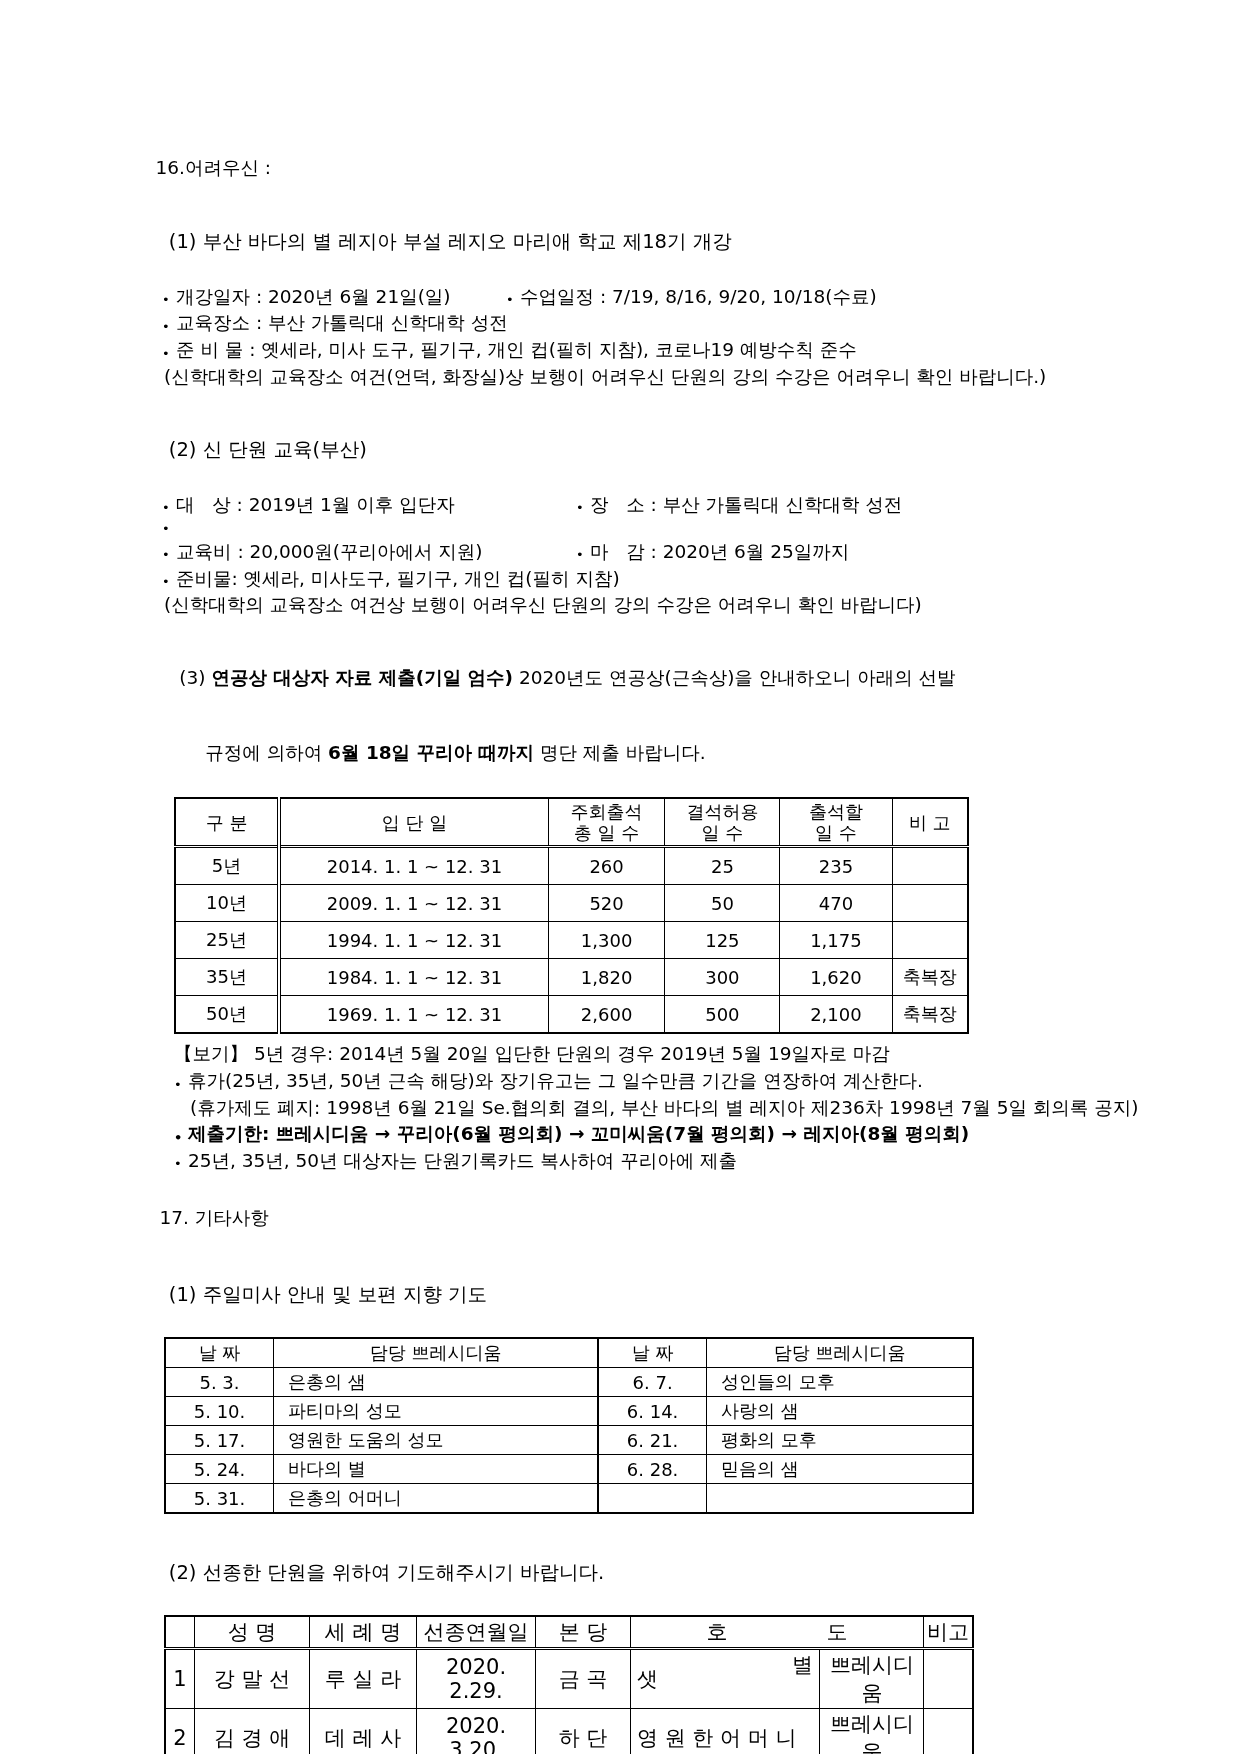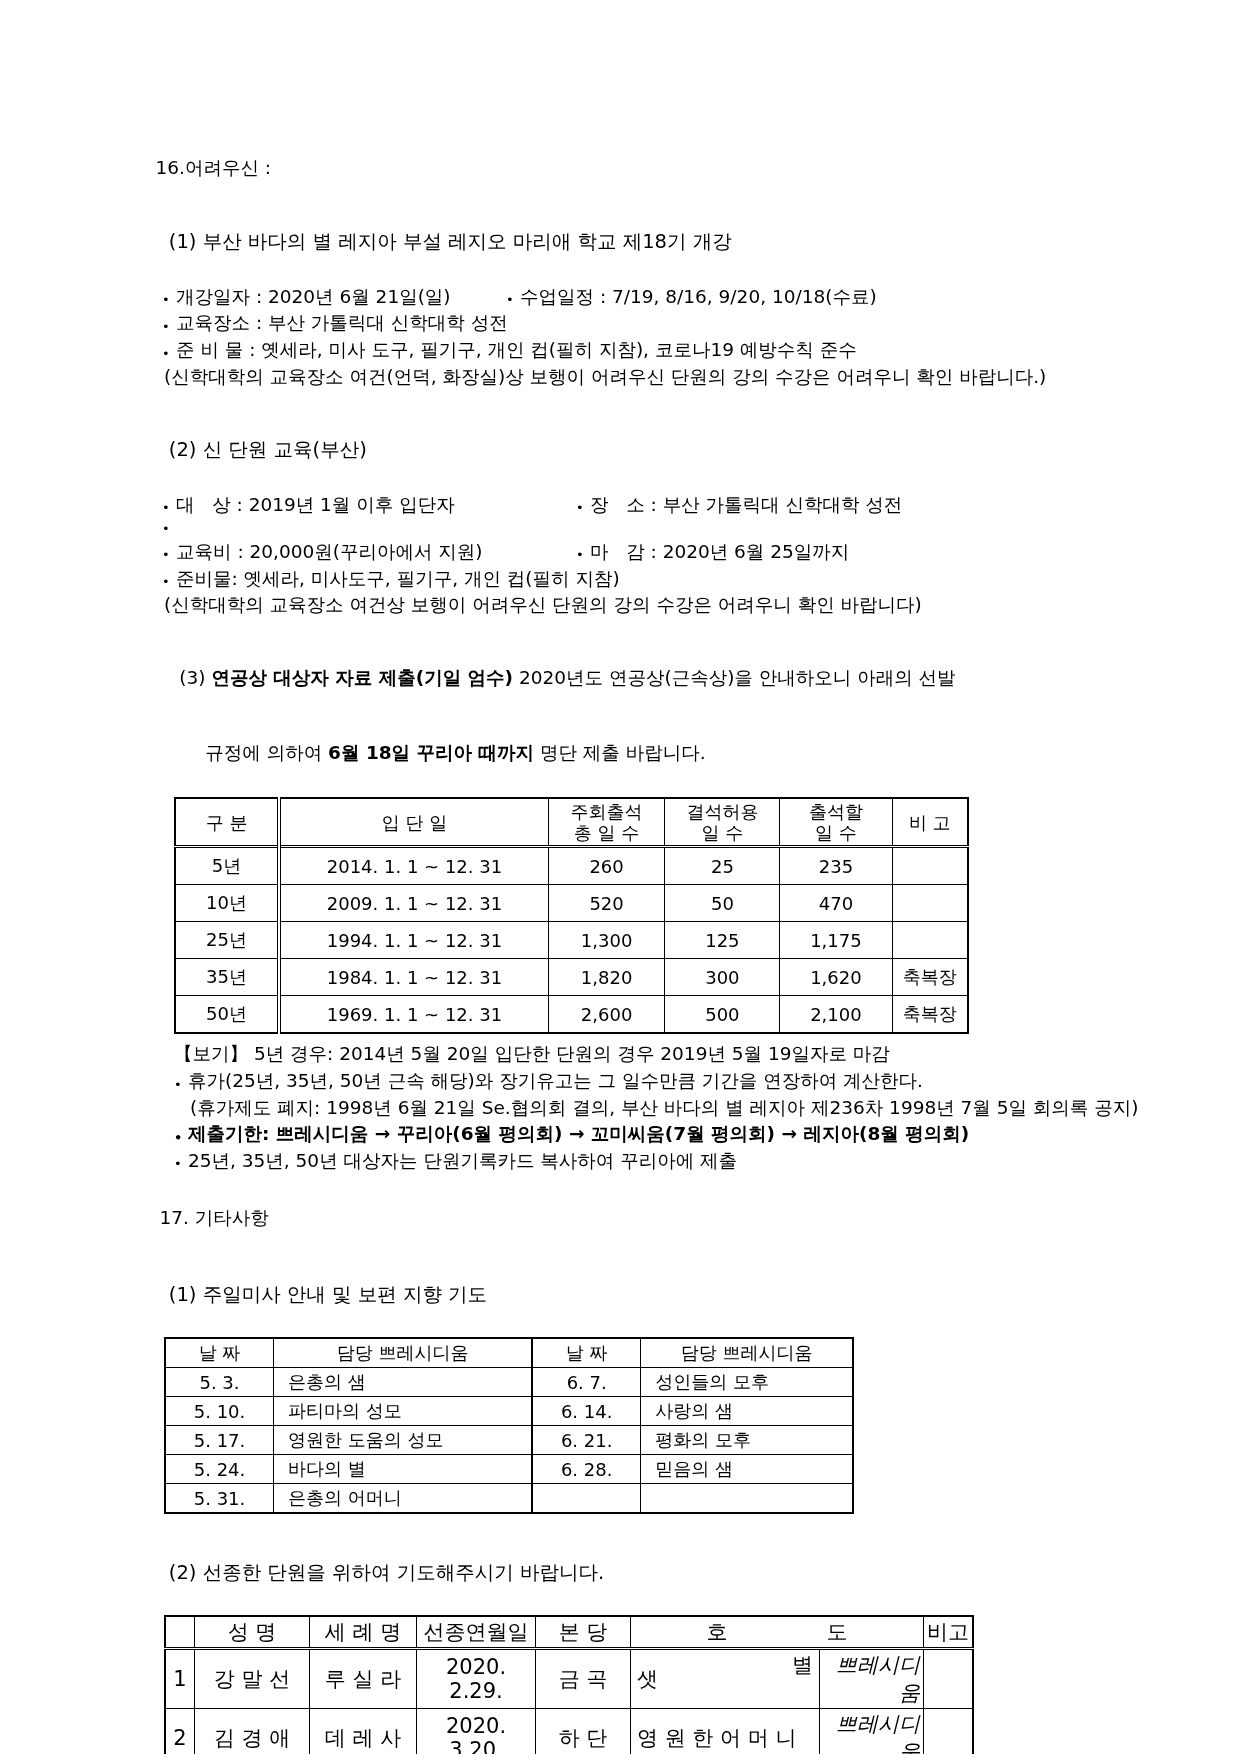--- a/index.html
+++ b/index.html
@@ -31,36 +31,36 @@
   table td, table th { border:1px solid #000; font-weight:normal; }
 
   
   .tbl-yeongong { width:795px; margin-left:42px; margin-top:6px; border:2.5px solid #000; }
   .tbl-yeongong td { text-align:center; padding:4px 2px; height:28px; font-size:18px; }
   .tbl-yeongong thead td { padding:2px 2px; line-height:1.18; }
   .tbl-yeongong .dbl { border-right:4px double #000;margin-left:40px; }
   .tbl-yeongong .hdrow td { border-bottom:3px double #000; }
 
   
-  .tbl-misa { width:690px; margin-left:32px; margin-top:6px; border:2.5px solid #000; }
+  .tbl-misa { width:810px; margin-left:32px; margin-top:6px; border:2.5px solid #000; }
   .tbl-misa td { height:26px; font-size:18px; padding:1px 6px; }
   .tbl-misa .date { text-align:center; width:95px; }
   .tbl-misa .pres { padding-left:14px; }
   .tbl-misa .midsep { border-left:2.5px solid #000; }
 
   
   .tbl-sun { width:810px; margin-left:32px; margin-top:6px; border:2.5px solid #000; }
   .tbl-sun td { height:26px; font-size:21px; padding:1px 3px; text-align:center; }
   .tbl-sun .no { width:22px; }
   .tbl-sun .nm  { width:108px; }
   .tbl-sun .bap { width:100px; }
   .tbl-sun .dt  { width:112px; }
   .tbl-sun .par { width:88px; }
   .tbl-sun .hodo{ text-align:left; padding-left:6px; }
-  .tbl-sun .pr  { width:96px; text-align:right; padding-left:4px;font-style:italic;}
+  .tbl-sun .pr  { width:96px; text-align:center; padding-left:4px;}
   .tbl-sun .bg  { width:42px; }
   .tbl-sun thead td { height:28px; }
   .tbl-sun thead td.hodoh { text-align:center; }
   .tbl-sun .hdrow td { border-bottom:3px double #000; }
   .gap-m { height:16px; }
   .gap-l { height:22px; }
 </style>
 </head>
 <body>
 

